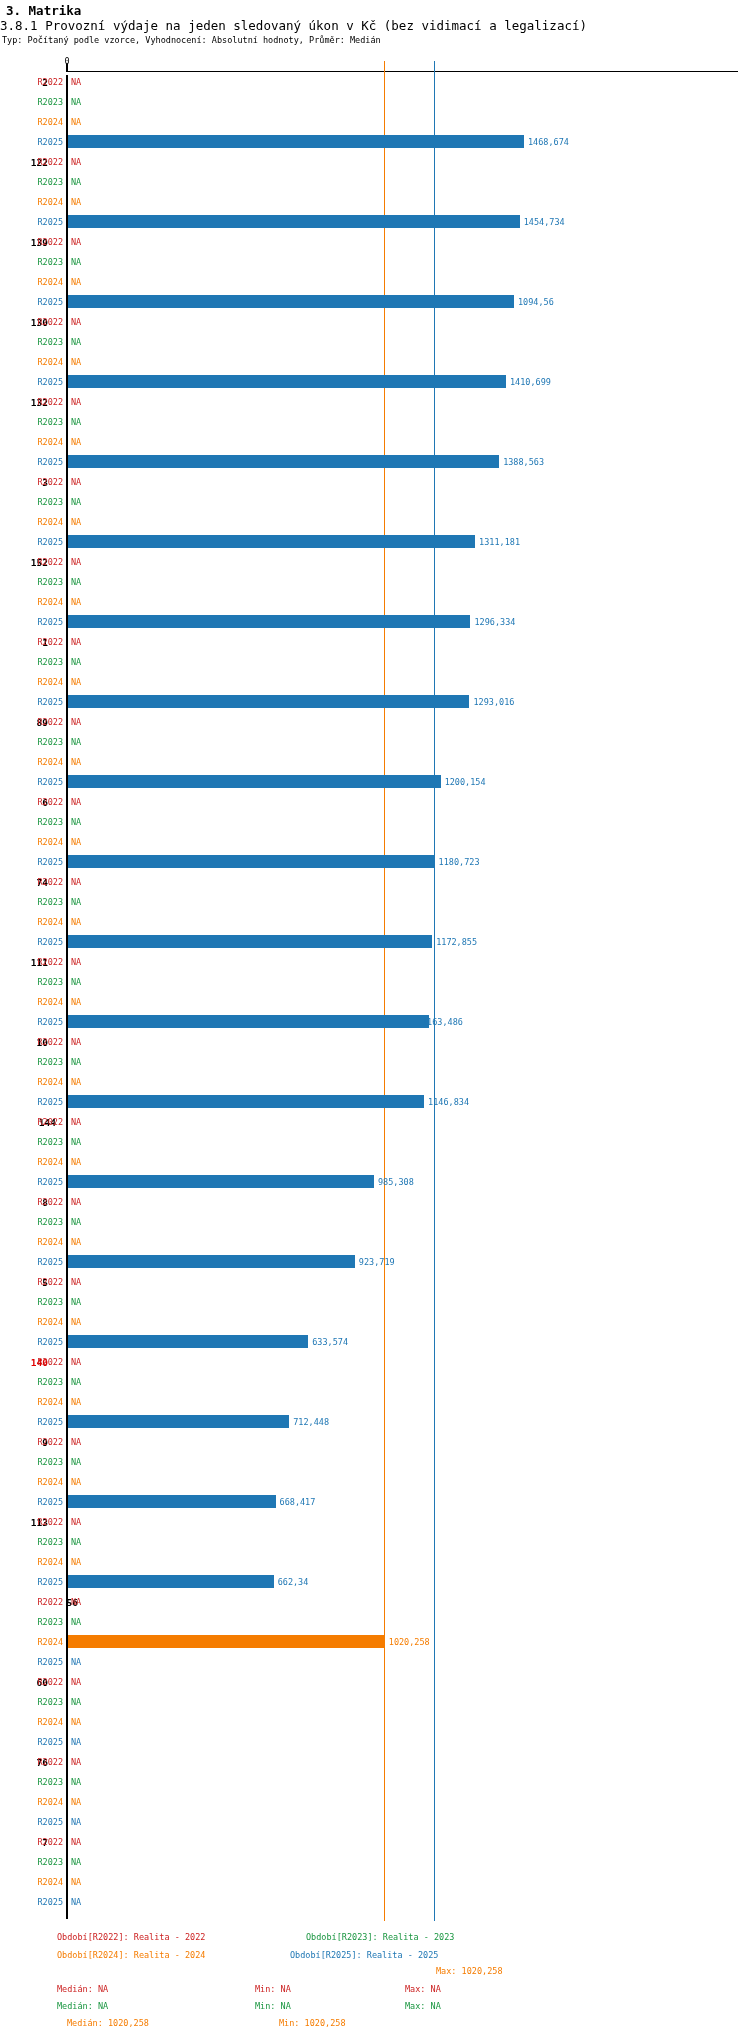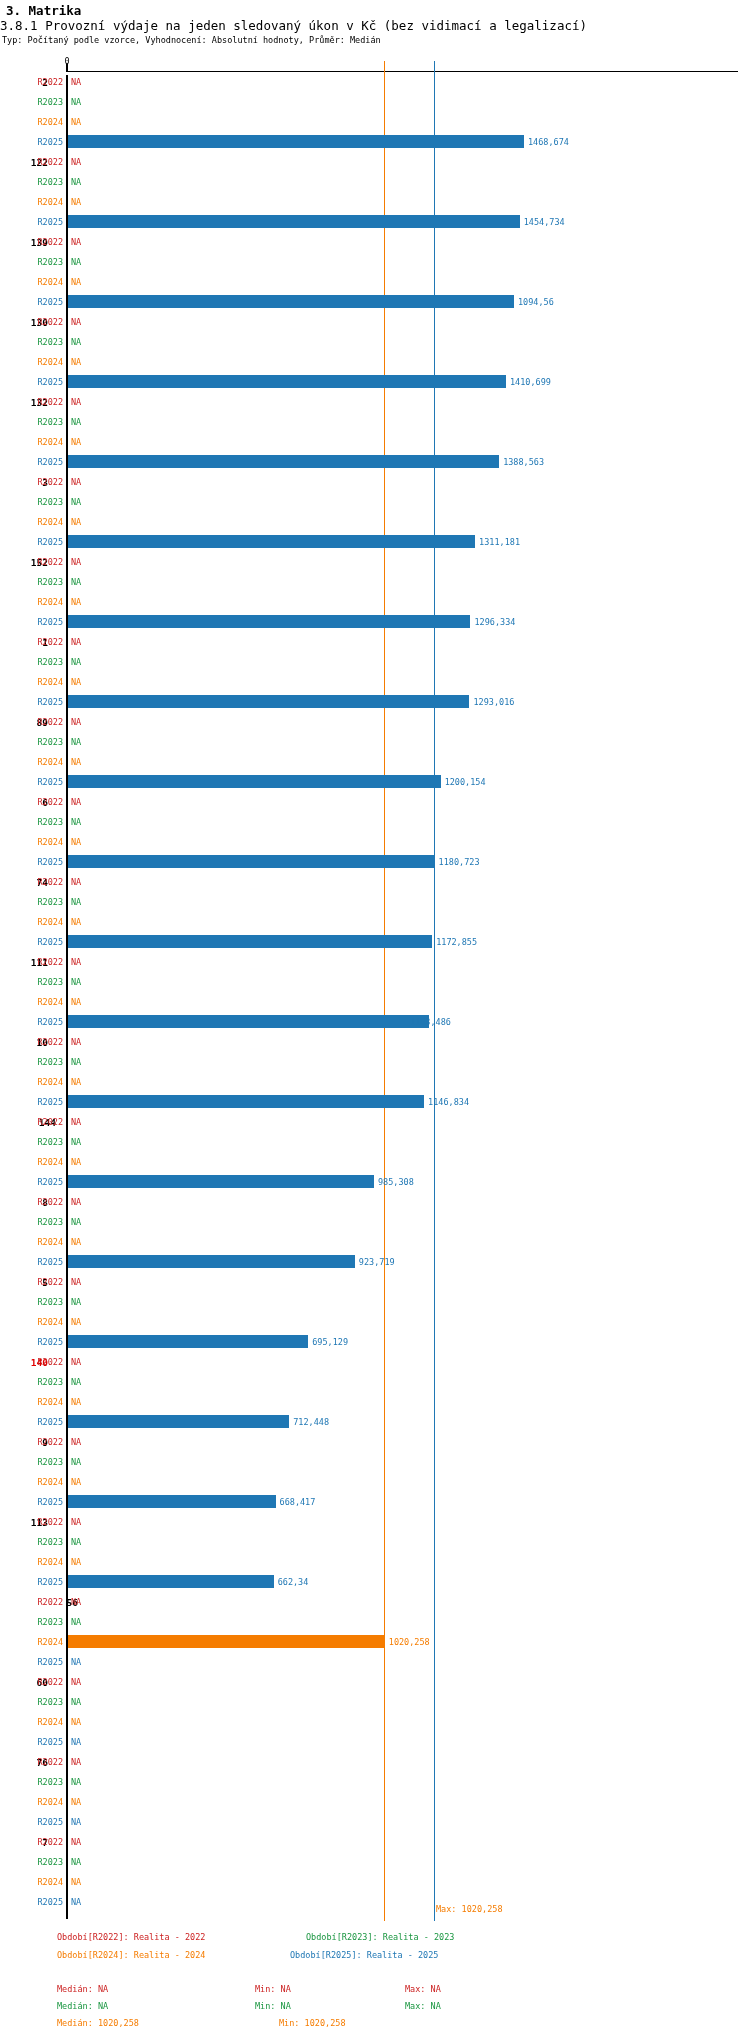--- a/index.html
+++ b/index.html
@@ -156,21 +156,21 @@
     <div class="bar-val" style="left: 436.153px; top: 937px; color: rgb(31, 119, 180);">1172,855</div>
     <div class="grp-label" style="left: 0px; top: 957px;">111</div>
     <div class="per-label" style="left: 23px; top: 957px; color: rgb(204, 34, 34);">R2022</div>
     <div class="na-label" style="left: 71px; top: 957px; color: rgb(204, 34, 34);">NA</div>
     <div class="per-label" style="left: 23px; top: 977px; color: rgb(26, 150, 65);">R2023</div>
     <div class="na-label" style="left: 71px; top: 977px; color: rgb(26, 150, 65);">NA</div>
     <div class="per-label" style="left: 23px; top: 997px; color: rgb(245, 124, 0);">R2024</div>
     <div class="na-label" style="left: 71px; top: 997px; color: rgb(245, 124, 0);">NA</div>
     <div class="per-label" style="left: 23px; top: 1017px; color: rgb(31, 119, 180);">R2025</div>
     <div class="bar" style="left: 68px; top: 1015px; width: 361.244px; background: rgb(31, 119, 180);"></div>
-    <div class="bar-val" style="left: 410px; top: 1017px; color: rgb(31, 119, 180); text-align: center;">1163,486</div>
+    <div class="bar-val" style="left: 422px; top: 1017px; color: rgb(31, 119, 180); text-align: center;">1163,486</div>
     <div class="grp-label" style="left: 0px; top: 1037px;">10</div>
     <div class="per-label" style="left: 23px; top: 1037px; color: rgb(204, 34, 34);">R2022</div>
     <div class="na-label" style="left: 71px; top: 1037px; color: rgb(204, 34, 34);">NA</div>
     <div class="per-label" style="left: 23px; top: 1057px; color: rgb(26, 150, 65);">R2023</div>
     <div class="na-label" style="left: 71px; top: 1057px; color: rgb(26, 150, 65);">NA</div>
     <div class="per-label" style="left: 23px; top: 1077px; color: rgb(245, 124, 0);">R2024</div>
     <div class="na-label" style="left: 71px; top: 1077px; color: rgb(245, 124, 0);">NA</div>
     <div class="per-label" style="left: 23px; top: 1097px; color: rgb(31, 119, 180);">R2025</div>
     <div class="bar" style="left: 68px; top: 1095px; width: 356.074px; background: rgb(31, 119, 180);"></div>
     <div class="bar-val" style="left: 428.074px; top: 1097px; color: rgb(31, 119, 180);">1146,834</div>
@@ -196,21 +196,21 @@
     <div class="bar-val" style="left: 358.8px; top: 1257px; color: rgb(31, 119, 180);">923,719</div>
     <div class="grp-label" style="left: 0px; top: 1277px;">5</div>
     <div class="per-label" style="left: 23px; top: 1277px; color: rgb(204, 34, 34);">R2022</div>
     <div class="na-label" style="left: 71px; top: 1277px; color: rgb(204, 34, 34);">NA</div>
     <div class="per-label" style="left: 23px; top: 1297px; color: rgb(26, 150, 65);">R2023</div>
     <div class="na-label" style="left: 71px; top: 1297px; color: rgb(26, 150, 65);">NA</div>
     <div class="per-label" style="left: 23px; top: 1317px; color: rgb(245, 124, 0);">R2024</div>
     <div class="na-label" style="left: 71px; top: 1317px; color: rgb(245, 124, 0);">NA</div>
     <div class="per-label" style="left: 23px; top: 1337px; color: rgb(31, 119, 180);">R2025</div>
     <div class="bar" style="left: 68px; top: 1335px; width: 240.226px; background: rgb(31, 119, 180);"></div>
-    <div class="bar-val" style="left: 312.226px; top: 1337px; color: rgb(31, 119, 180);">695,129</div>
+    <div class="bar-val" style="left: 312.226px; top: 1337px; color: rgb(31, 119, 180);">633,574</div>
     <div class="grp-label" style="left: 0px; top: 1357px; color: rgb(224, 0, 0);">140</div>
     <div class="per-label" style="left: 23px; top: 1357px; color: rgb(204, 34, 34);">R2022</div>
     <div class="na-label" style="left: 71px; top: 1357px; color: rgb(204, 34, 34);">NA</div>
     <div class="per-label" style="left: 23px; top: 1377px; color: rgb(26, 150, 65);">R2023</div>
     <div class="na-label" style="left: 71px; top: 1377px; color: rgb(26, 150, 65);">NA</div>
     <div class="per-label" style="left: 23px; top: 1397px; color: rgb(245, 124, 0);">R2024</div>
     <div class="na-label" style="left: 71px; top: 1397px; color: rgb(245, 124, 0);">NA</div>
     <div class="per-label" style="left: 23px; top: 1417px; color: rgb(31, 119, 180);">R2025</div>
     <div class="bar" style="left: 68px; top: 1415px; width: 221.204px; background: rgb(31, 119, 180);"></div>
     <div class="bar-val" style="left: 293.204px; top: 1417px; color: rgb(31, 119, 180);">712,448</div>
@@ -279,19 +279,19 @@
     <div class="legend" style="left: 57px; top: 1950px; color: rgb(245, 124, 0);">Období[R2024]: Realita - 2024</div>
     <div class="legend" style="left: 290px; top: 1950px; color: rgb(31, 119, 180);">Období[R2025]: Realita - 2025</div>
   </div>
 <div id="stats-area">
     <div class="stat" style="left: 57px; top: 1984px; color: rgb(204, 34, 34);">Medián: NA</div>
     <div class="stat" style="left: 255px; top: 1984px; color: rgb(204, 34, 34);">Min: NA</div>
     <div class="stat" style="left: 405px; top: 1984px; color: rgb(204, 34, 34);">Max: NA</div>
     <div class="stat" style="left: 57px; top: 2001px; color: rgb(26, 150, 65);">Medián: NA</div>
     <div class="stat" style="left: 255px; top: 2001px; color: rgb(26, 150, 65);">Min: NA</div>
     <div class="stat" style="left: 405px; top: 2001px; color: rgb(26, 150, 65);">Max: NA</div>
-    <div class="stat" style="left: 57px; top: 2018px; color: rgb(245, 124, 0);">Medián: 1020,258</div>
+    <div class="stat" style="left: 67px; top: 2018px; color: rgb(245, 124, 0);">Medián: 1020,258</div>
     <div class="stat" style="left: 255px; top: 2018px; color: rgb(245, 124, 0); padding-left: 24px;">Min: 1020,258</div>
-    <div class="stat" style="left: 405px; top: 1904px; color: rgb(245, 124, 0); padding-left: 31px;">Max: 1020,258</div>
+    <div class="stat" style="left: 405px; top: 1966px; color: rgb(245, 124, 0); padding-left: 31px;">Max: 1020,258</div>
     <div class="stat" style="left: 57px; top: 2035px; color: rgb(31, 119, 180);">Medián: 1180,723</div>
     <div class="stat" style="left: 255px; top: 2035px; color: rgb(31, 119, 180);">Min: 662,34</div>
     <div class="stat" style="left: 405px; top: 2035px; color: rgb(31, 119, 180);">Max: 1468,674</div>
   </div>
 
 </body></html>

